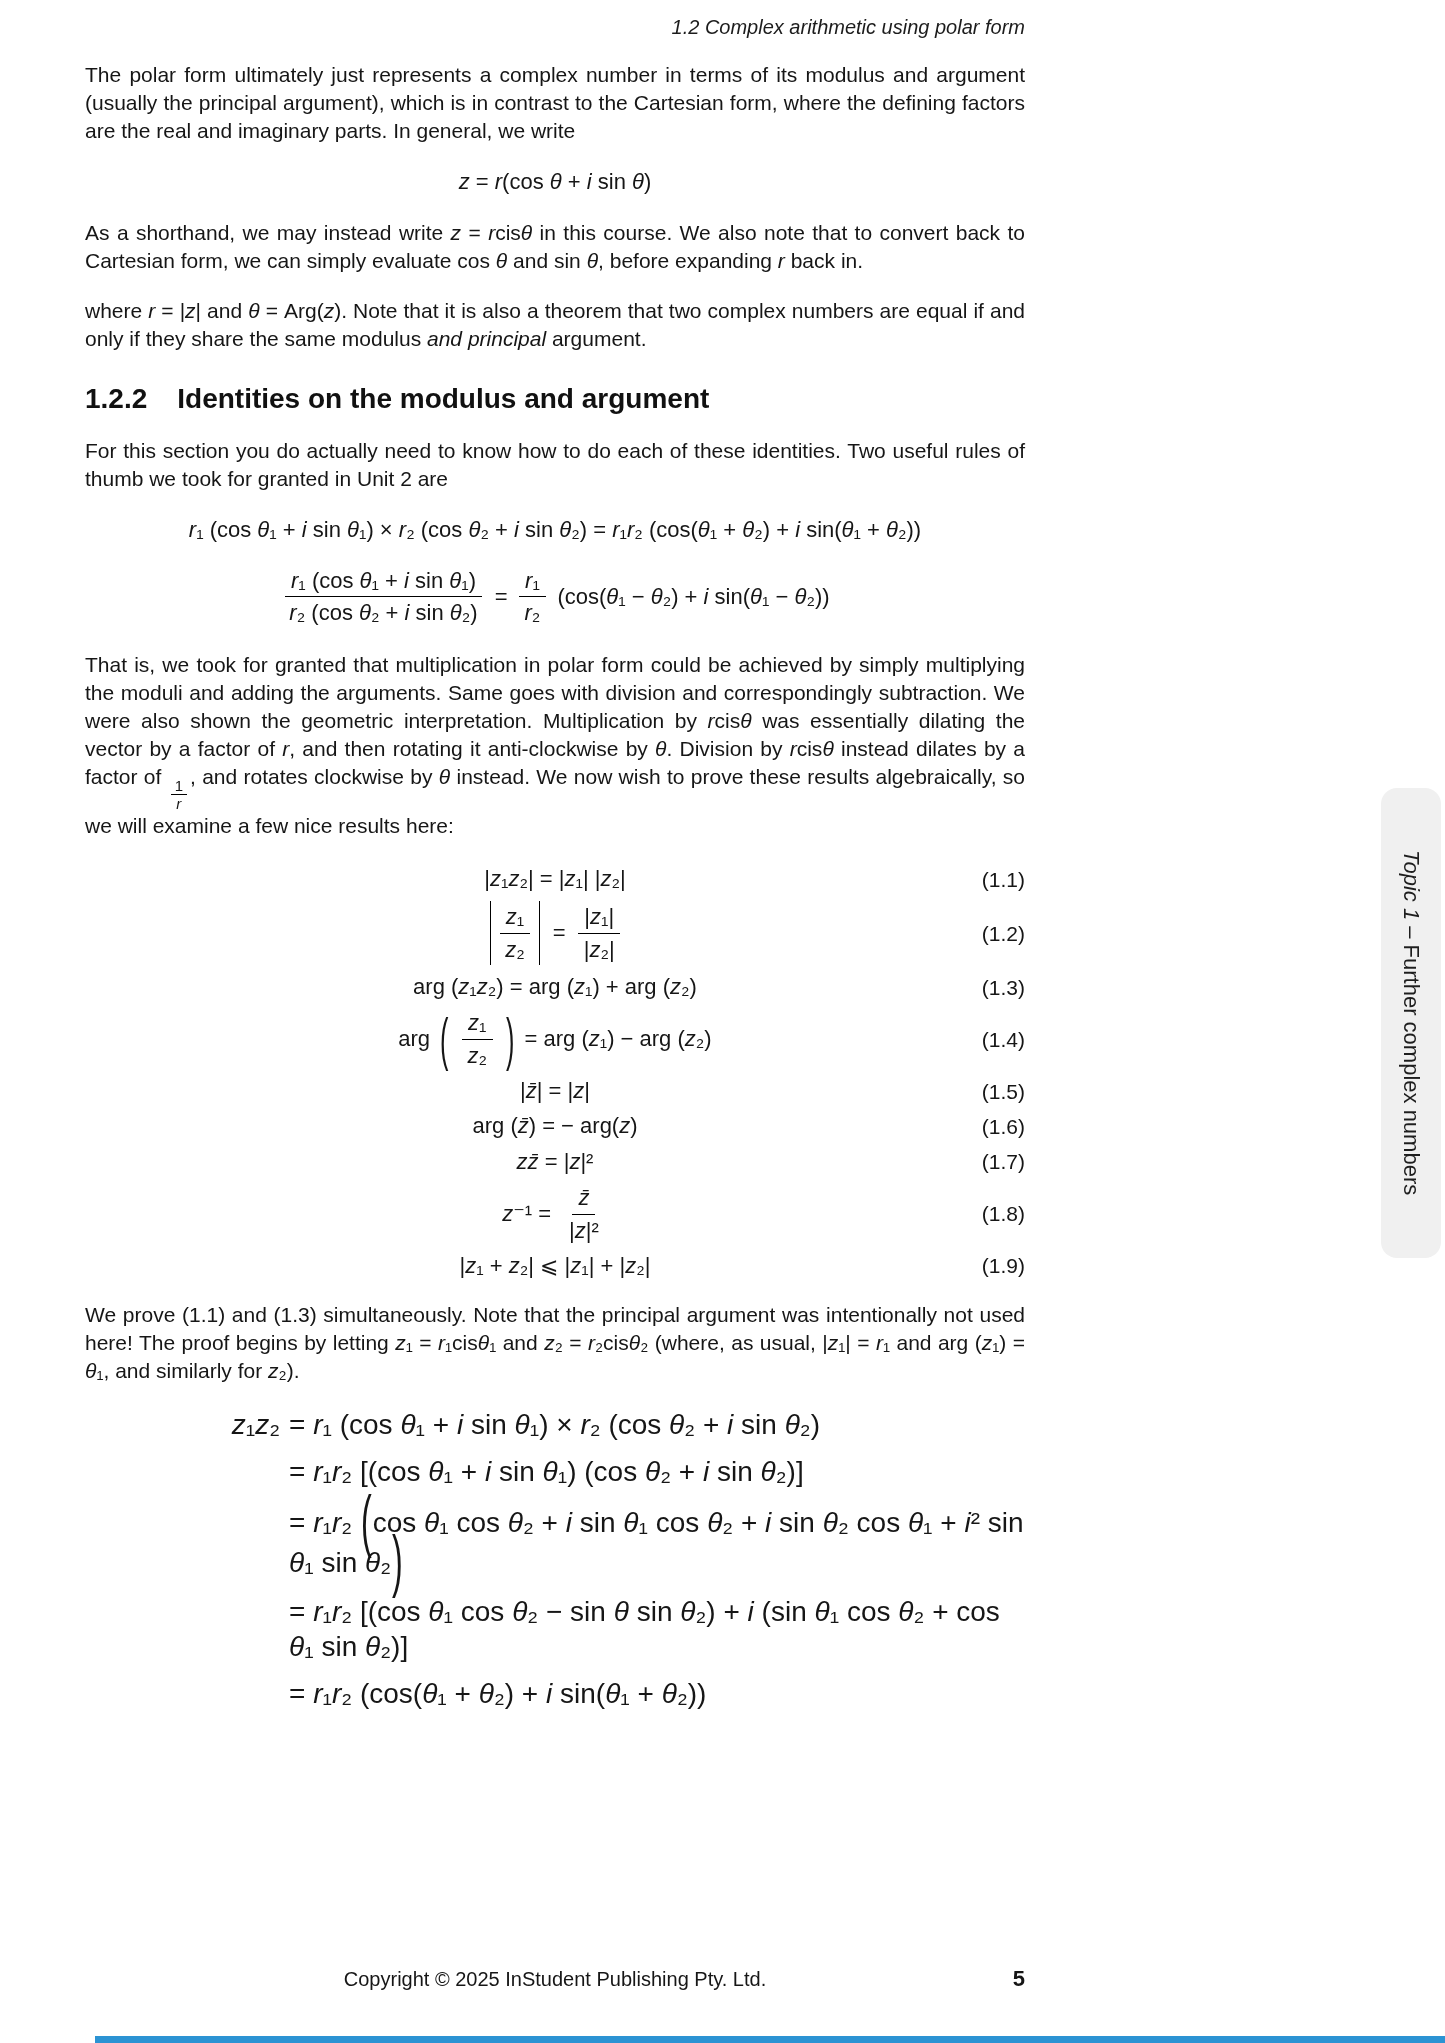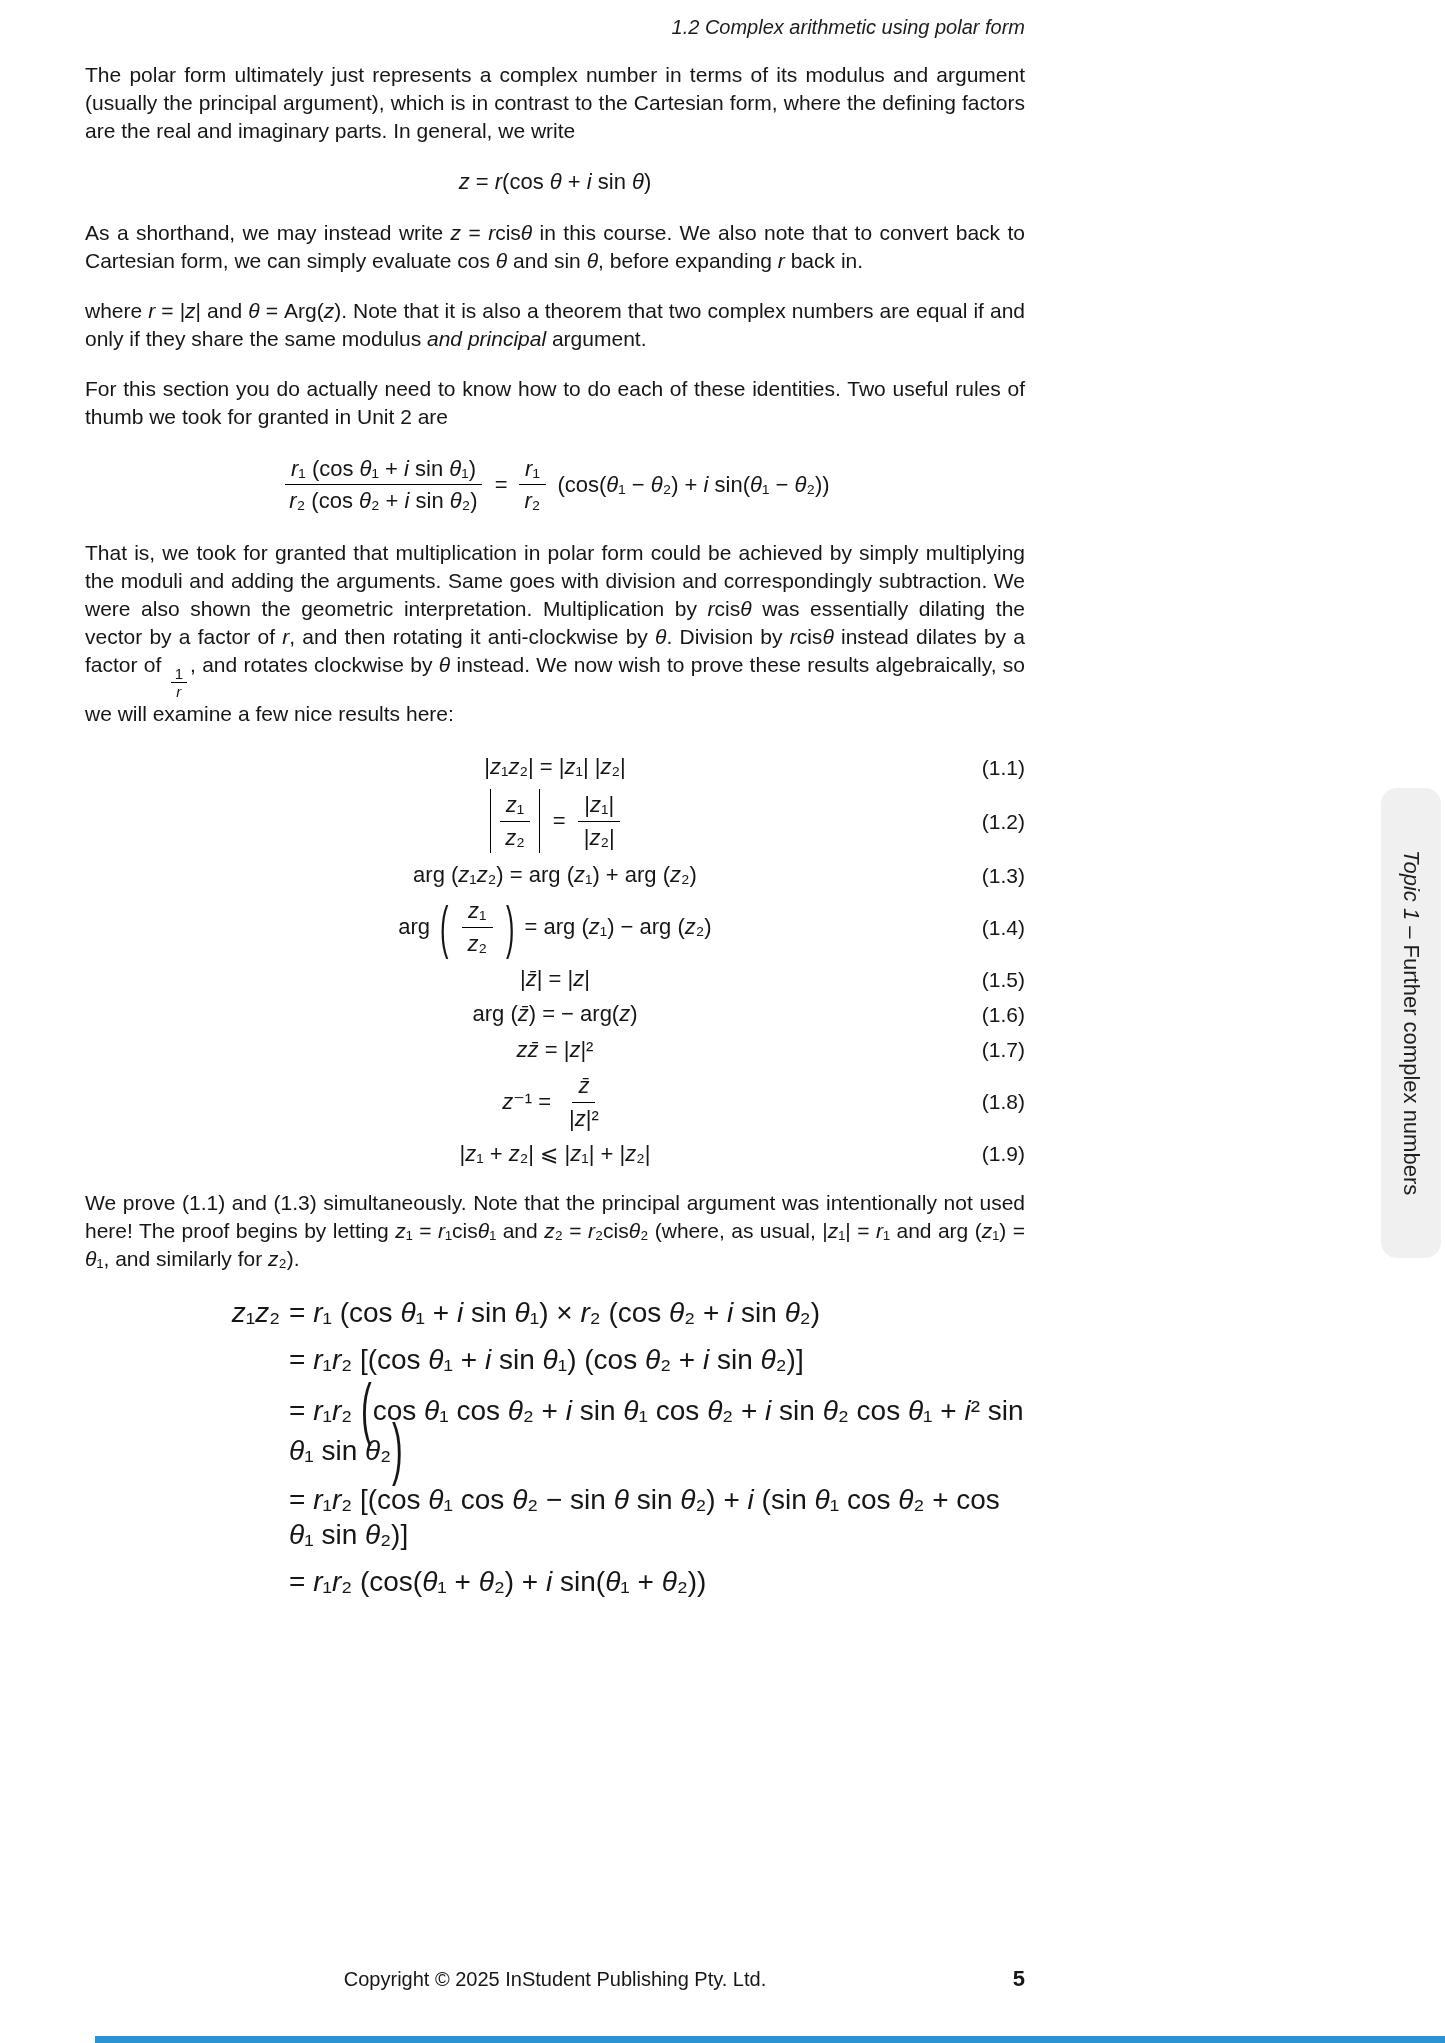--- a/index.html
+++ b/index.html
@@ -77,23 +77,30 @@
     <p class="para">The polar form ultimately just represents a complex number in terms of its modulus and argument (usually the principal argument), which is in contrast to the Cartesian form, where the defining factors are the real and imaginary parts. In general, we write</p>
 
     <div class="display-eq">
       <span><i>z</i> = <i>r</i>(cos <i>θ</i> + <i>i</i> sin <i>θ</i>)</span>
     </div>
 
     <p class="para">As a shorthand, we may instead write <i>z</i> = <i>r</i>cis<i>θ</i> in this course. We also note that to convert back to Cartesian form, we can simply evaluate cos <i>θ</i> and sin <i>θ</i>, before expanding <i>r</i> back in.</p>
 
     <p class="para">where <i>r</i> = |<i>z</i>| and <i>θ</i> = Arg(<i>z</i>). Note that it is also a theorem that two complex numbers are equal if and only if they share the same modulus <i>and principal</i> argument.</p>
 
+    <h2 class="section-heading">
+      <span>1.2.2</span>
+      <span>Identities on the modulus and argument</span>
+    </h2>
 
     <p class="para">For this section you do actually need to know how to do each of these identities. Two useful rules of thumb we took for granted in Unit 2 are</p>
 
+    <div class="display-eq">
+      <span><i>r</i>₁ (cos <i>θ</i>₁ + <i>i</i> sin <i>θ</i>₁) × <i>r</i>₂ (cos <i>θ</i>₂ + <i>i</i> sin <i>θ</i>₂) = <i>r</i>₁<i>r</i>₂ (cos(<i>θ</i>₁ + <i>θ</i>₂) + <i>i</i> sin(<i>θ</i>₁ + <i>θ</i>₂))</span>
+    </div>
 
     <div class="display-eq">
       <span class="frac">
         <span class="num"><i>r</i>₁ (cos <i>θ</i>₁ + <i>i</i> sin <i>θ</i>₁)</span>
         <span class="den"><i>r</i>₂ (cos <i>θ</i>₂ + <i>i</i> sin <i>θ</i>₂)</span>
       </span>
       <span>=</span>
       <span class="frac">
         <span class="num"><i>r</i>₁</span>
         <span class="den"><i>r</i>₂</span>

